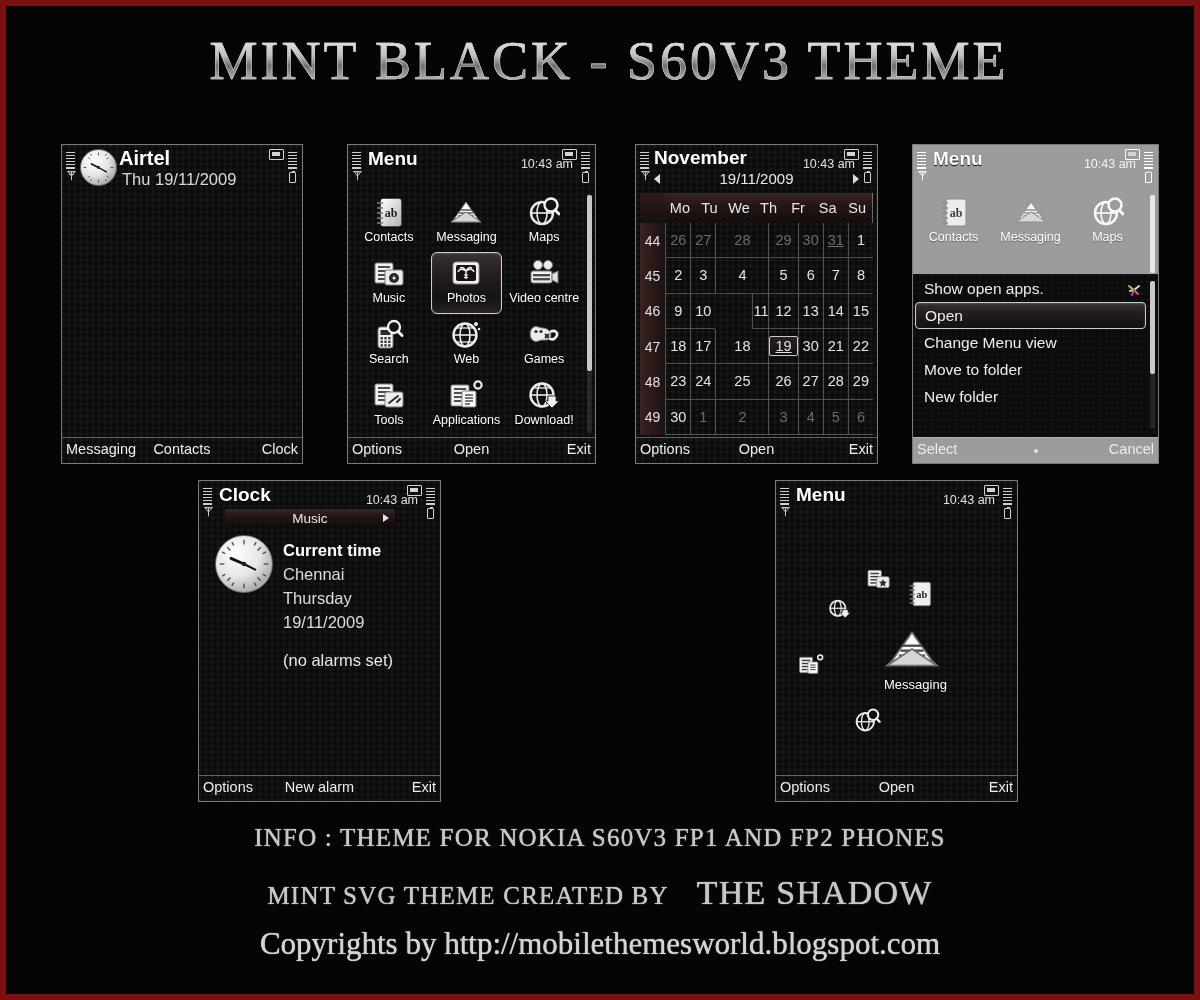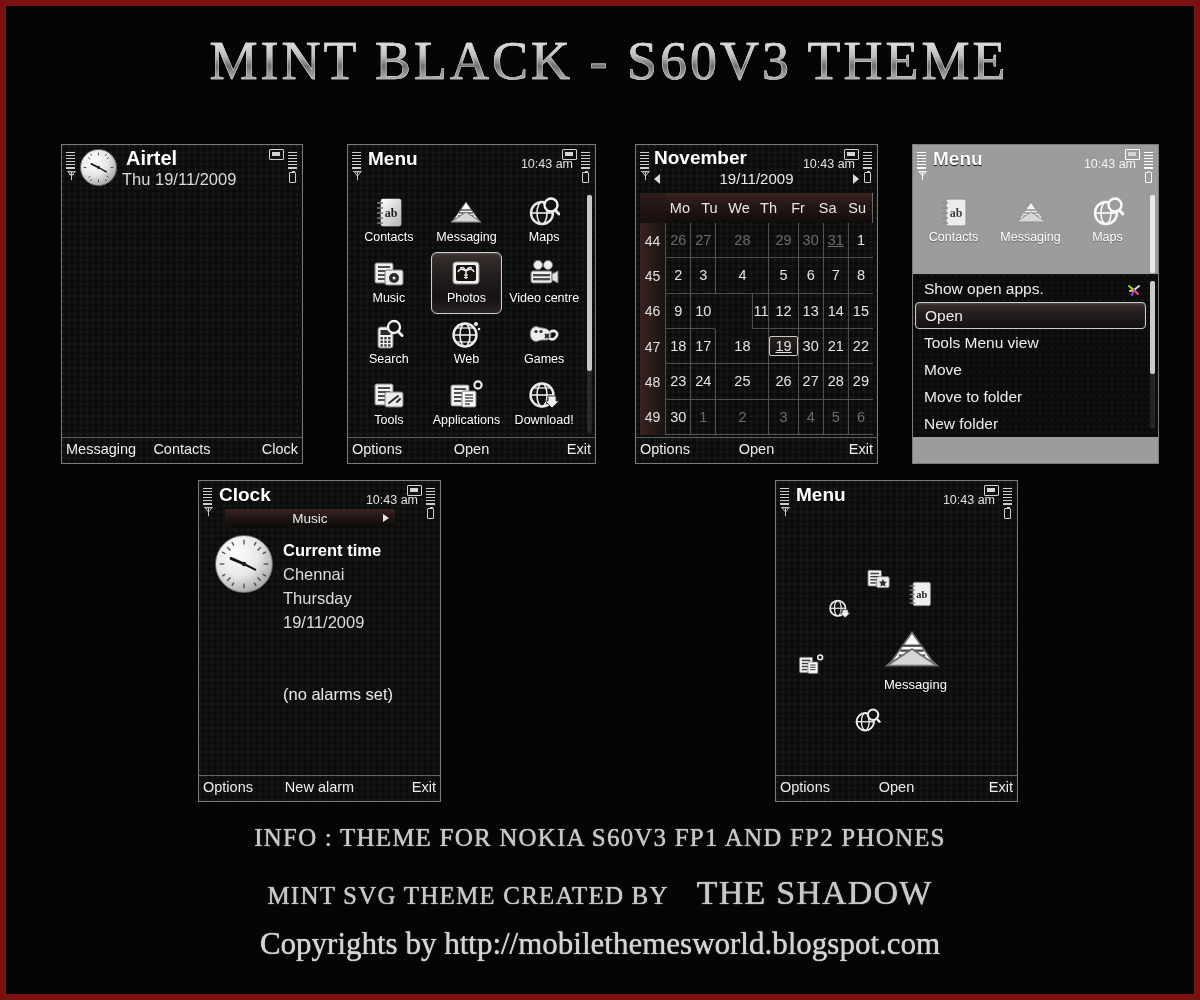--- a/index.html
+++ b/index.html
@@ -79,21 +79,21 @@
   .softbar .sk.r{right:4px;}
   .softbar .dot{position:absolute;left:50%;top:11px;transform:translateX(-50%);
     width:4px;height:4px;border-radius:50%;background:#e2e2e2;}
 
   
   .vscroll{position:absolute; right:3px; width:5px; background:rgba(255,255,255,0.10); border-radius:2px;}
   .vscroll .thumb{position:absolute; left:0; width:5px; background:#c9c9c9; border-radius:2px;}
 
   
   #screen-standby{left:55px; top:138px; width:242px; height:320px;}
-  #screen-standby .op-name{position:absolute; left:64px; top:2px; font-size:20px; font-weight:bold; color:#fff;}
+  #screen-standby .op-name{position:absolute; left:57px; top:2px; font-size:20px; font-weight:bold; color:#fff;}
   #screen-standby .op-date{position:absolute; left:60px; top:25px; font-size:16.5px; color:#d9d9d9;}
   .analog{position:absolute; border-radius:50%;
     background:radial-gradient(circle at 35% 30%, #ffffff 0%, #e6e6e6 45%, #a8a8a8 78%, #707070 100%);
     border:1px solid #6a6a6a;}
 
   
   #screen-menu{left:341px; top:138px; width:249px; height:320px;}
   .grid{position:absolute; left:2px; top:46px; right:12px; bottom:28px;
         display:grid; grid-template-columns:repeat(3,1fr); grid-template-rows:repeat(4,1fr);}
   .gcell{position:relative; display:flex; flex-direction:column; align-items:center; justify-content:flex-start;
@@ -161,21 +161,21 @@
       background:linear-gradient(180deg,#3b2523 0%,#221615 45%,#100b0b 100%);
       border-radius:2px; display:flex; align-items:center; justify-content:center;}
   .timetab .t{font-size:13.5px;color:#eaeaea;}
   .timetab .a{position:absolute; right:6px; top:5px; width:0;height:0;
       border-top:4px solid transparent;border-bottom:4px solid transparent;border-left:6px solid #e6e6e6;}
   #screen-clock .ct{position:absolute; left:84px; font-size:16.5px;}
   .clocklines .l1{top:60px; font-weight:bold; color:#ffffff;}
   .clocklines .l2{top:84px; color:#dcdcdc;}
   .clocklines .l3{top:108px; color:#dcdcdc;}
   .clocklines .l4{top:132px; color:#dcdcdc;}
-  .clocklines .l5{top:204px; color:#e8e8e8;}
+  .clocklines .l5{top:170px; color:#e8e8e8;}
 
   
   #screen-hmenu{left:769px; top:474px; width:243px; height:322px;}
   .hicon{position:absolute;}
   #screen-hmenu .mainlabel{position:absolute; font-size:13px; color:#ffffff; text-shadow:0 1px 1px #000;}
 
   
   .footer{position:absolute; left:0; width:100%; text-align:center;
      font-family:"Liberation Serif", serif; color:#c7c7c7;}
   #footer-line1{top:818px; font-size:25px; letter-spacing:1.2px; font-variant:small-caps;
@@ -774,37 +774,39 @@
                 <line x1="8" y1="8" x2="4" y2="9" stroke="#e8e03a" stroke-width="2" stroke-linecap="round"></line>
                 <line x1="8" y1="8" x2="13" y2="4" stroke="#d9d9d9" stroke-width="2" stroke-linecap="round"></line>
                 <line x1="8" y1="8" x2="12" y2="12" stroke="#e64fa0" stroke-width="2" stroke-linecap="round"></line>
                 <line x1="8" y1="8" x2="6" y2="13" stroke="#c03fd6" stroke-width="2" stroke-linecap="round"></line>
               </svg></span>
           </div>
           <div class="mi sel">
             <span>Open</span>
           </div>
           <div class="mi">
-            <span>Tools Menu view</span>
-          </div>
-          <div class="mi">
-            <span>Move</span>
+            <span>Change Menu view</span>
           </div>
           <div class="mi">
             <span>Move to folder</span>
           </div>
           <div class="mi">
             <span>New folder</span>
           </div>
         </div>
       <div class="vscroll" style="top:6px; bottom:8px;">
         <div class="thumb" style="top:0;height:63%;"></div>
       </div>
     </div>
 
+    <div class="softbar">
+      <span class="sk l">Select</span>
+      <span class="dot"></span>
+      <span class="sk r">Cancel</span>
+    </div>
   </div>
 </div>
 
 <div class="screen" id="screen-clock">
   <div class="tex"></div>
   <div class="content">
     <div class="statusbar">
       <div class="sig">
         <span class="bars">
             <i></i>

